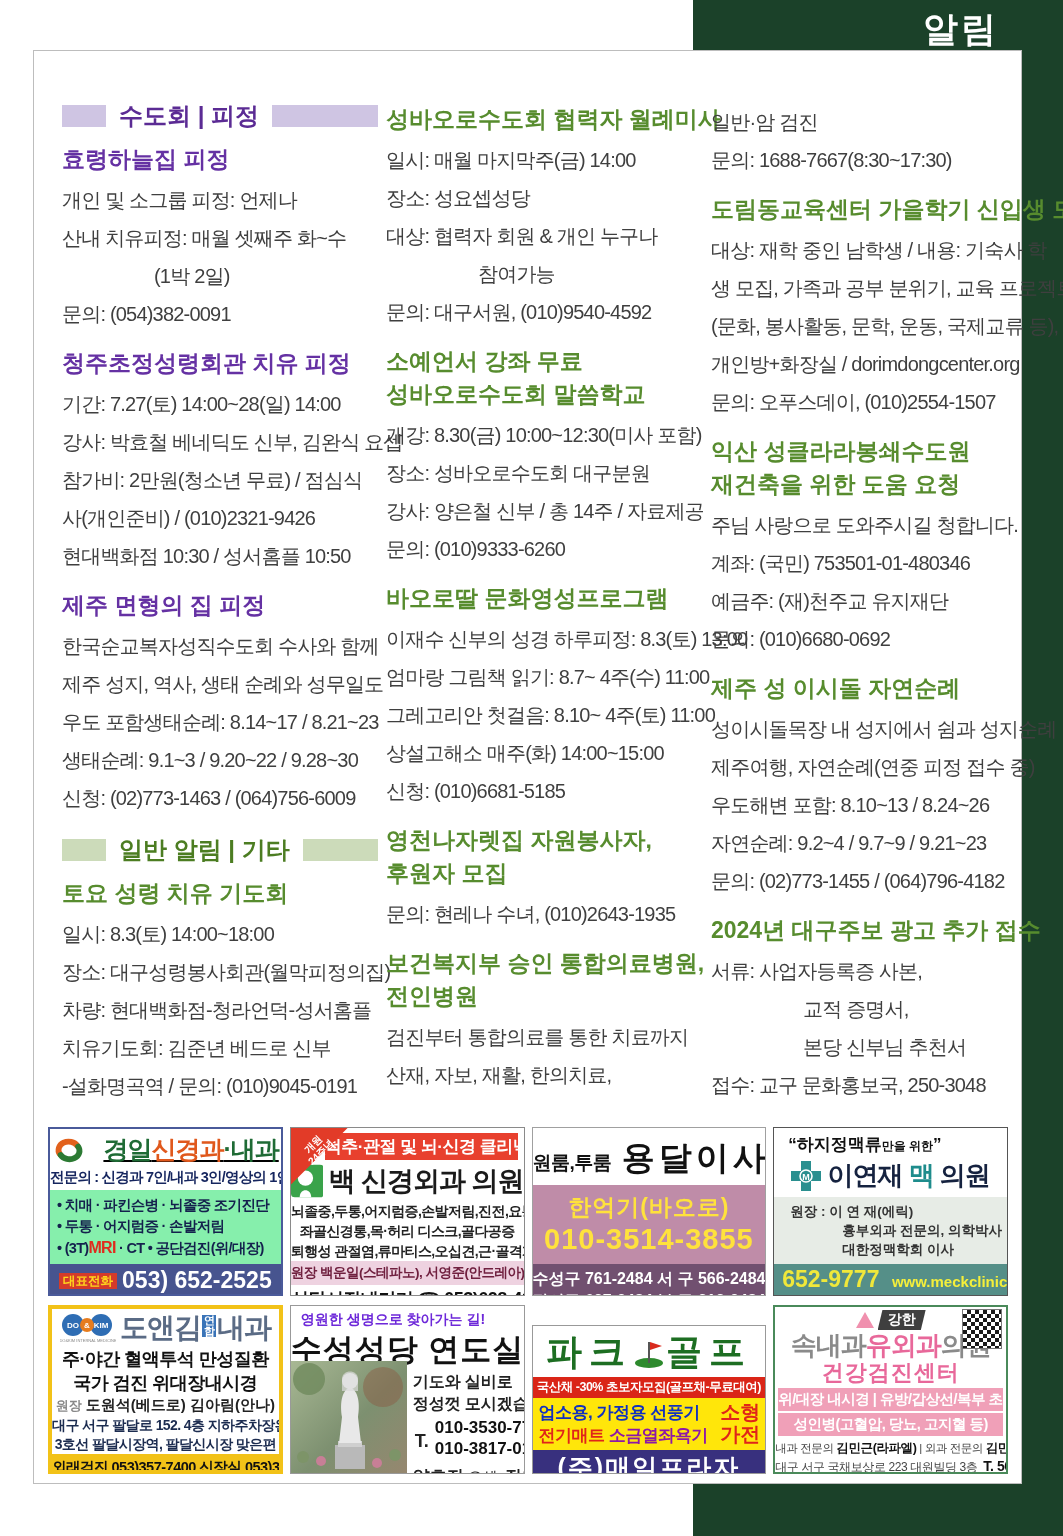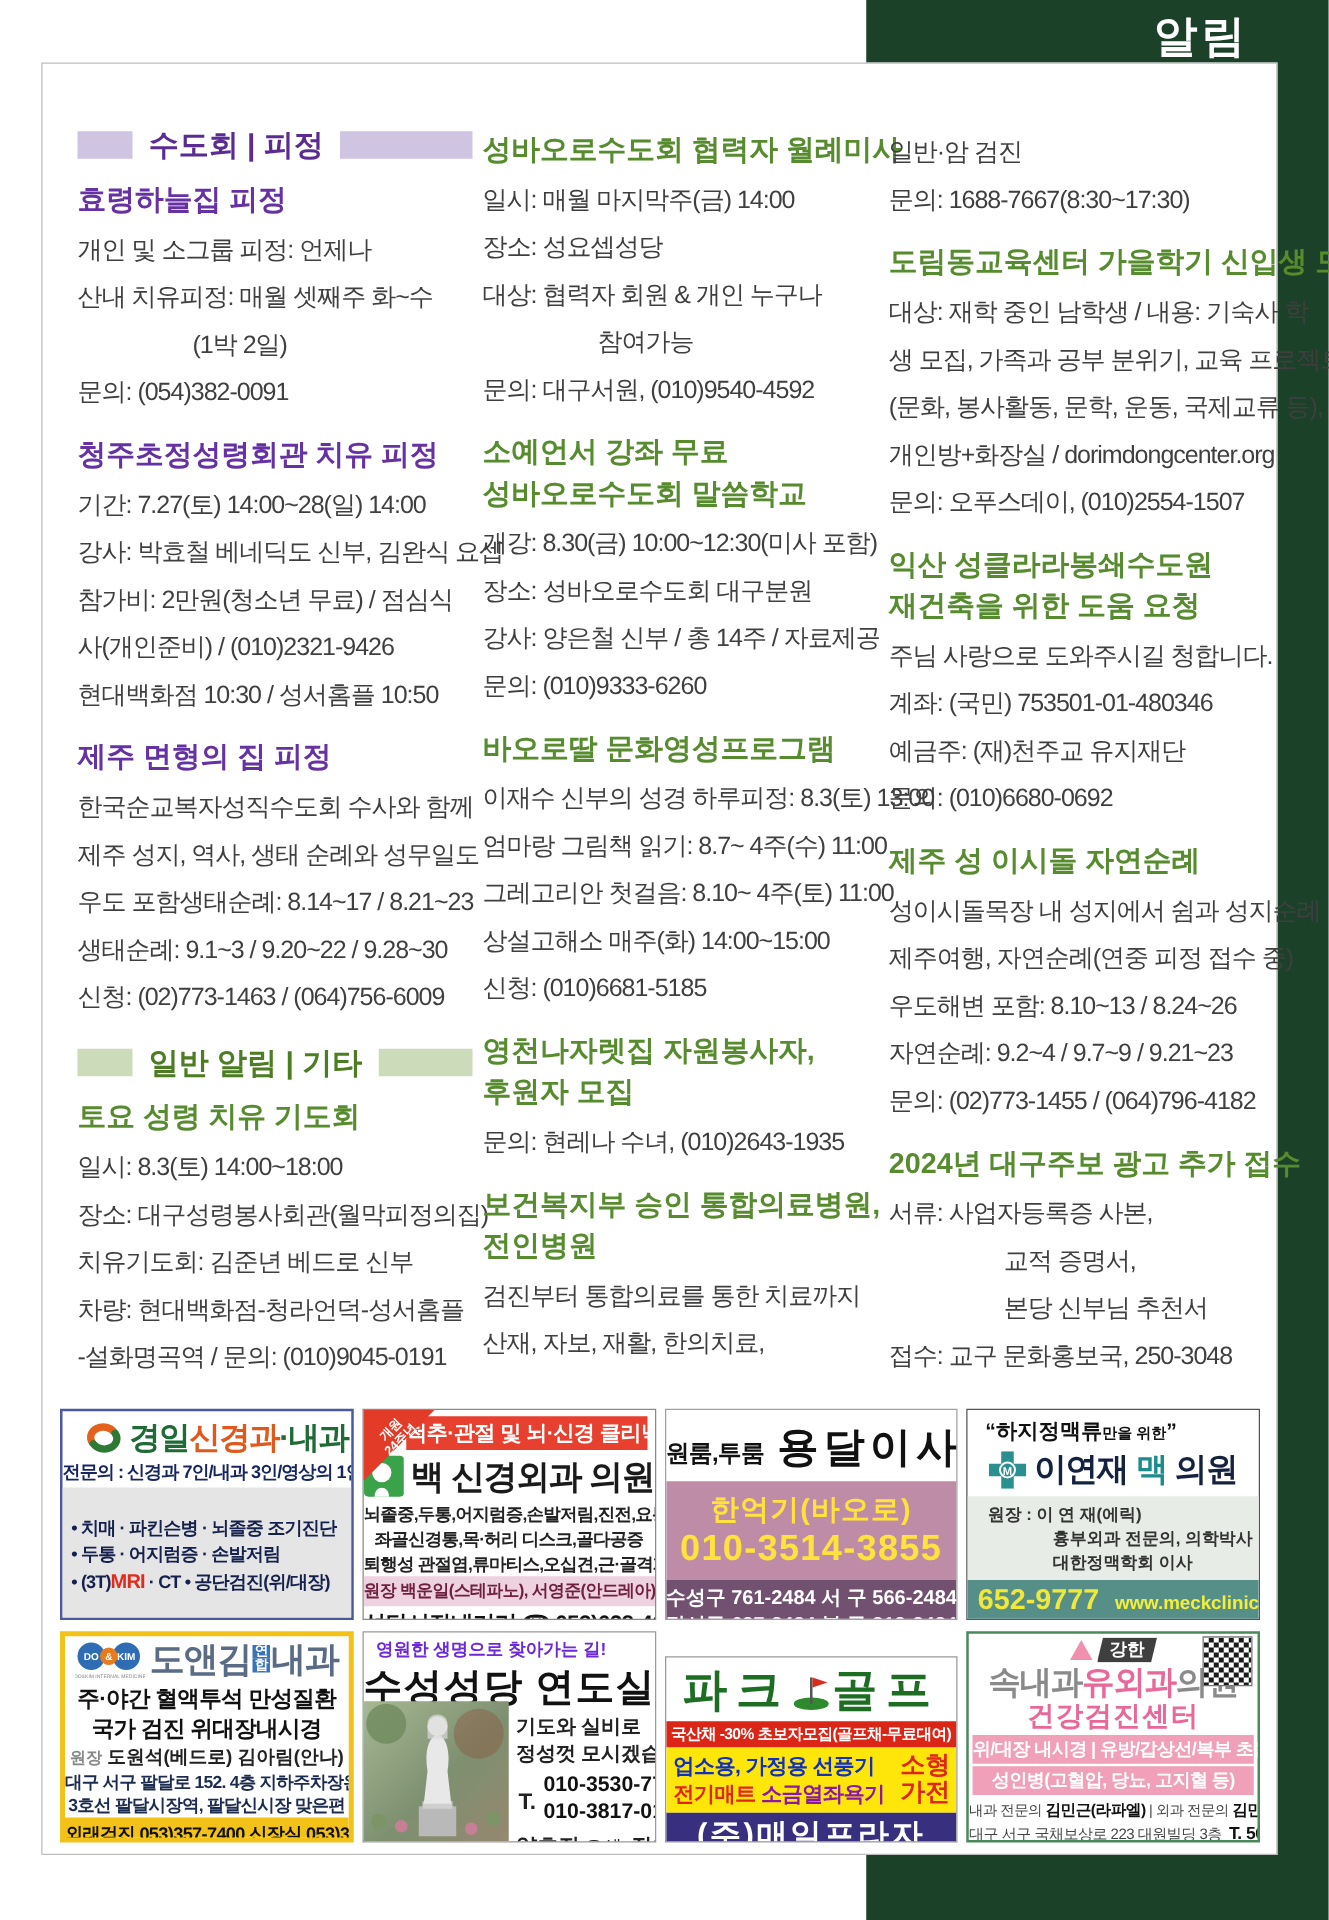--- a/index.html
+++ b/index.html
@@ -32,26 +32,26 @@
   .item p.indent { padding-left:92px; }
   .item.first h3 { margin-top:0; }
 
   
   .ads { position:absolute; left:14px; top:1076px; width:960px; height:347px;
          display:grid; grid-template-columns:repeat(4,1fr); grid-template-rows:1fr 1fr; gap:9px 7px; }
   .ad { position:relative; background:#fff; overflow:hidden; }
 
   
   .ad1 { border:2px solid #4a5a9a; display:flex; flex-direction:column; }
-  .a1-head { display:flex; align-items:center; justify-content:flex-end; padding:4px 2px 0; }
+  .a1-head { display:flex; align-items:center; justify-content:space-between; padding:4px 2px 0;text-decoration:underline; }
   .a1-head .ttl { font-size:25px; font-weight:bold; letter-spacing:-1px; white-space:nowrap; }
   .a1-head .g { color:#1f6b35; } .a1-head .o { color:#e0581c; }
   .a1-logo { width:34px; height:30px; margin-right:3px; flex:0 0 auto; }
   .a1-spec { font-size:14.5px; font-weight:bold; color:#15255e; text-align:center; padding:2px 0 3px; letter-spacing:-0.8px; white-space:nowrap; }
-  .a1-box { background:#e5e5e5; padding:23px 7px; font-size:14.5px; font-weight:bold; color:#14214d; line-height:21px; letter-spacing:-0.7px; white-space:nowrap; flex:1; }
+  .a1-box { background:#86efac; padding:5px 7px; font-size:14.5px; font-weight:bold; color:#14214d; line-height:21px; letter-spacing:-0.7px; white-space:nowrap; flex:1; }
   .a1-box .mri { color:#e02b1d; font-size:16px; }
   .a1-bar { background:#47548f; text-align:center; padding:3px 0 4px; white-space:nowrap; }
   .a1-bar .lb { background:#d43b2a; color:#ffd71c; font-size:12.5px; font-weight:bold; padding:1px 4px; margin-right:5px; vertical-align:3px; }
   .a1-bar .ph { color:#fff; font-size:23px; font-weight:bold; letter-spacing:0px; }
 
   
   .ad2 { border:1px solid #8a8a8a; display:flex; flex-direction:column; }
   .a2-ribbon { position:absolute; width:80px; height:80px; left:-40px; top:-40px; background:#e23b28; transform:rotate(-45deg); z-index:2; }
   .a2-ribtext { position:absolute; left:-6px; top:9px; transform:rotate(-45deg); color:#fff; font-size:10px; font-weight:bold; width:64px; text-align:center; line-height:11px; z-index:3; }
   .a2-ribtext span { display:block; }
@@ -183,22 +183,22 @@
     </div>
     <div class="sec green" style="margin-top:20px;">
       <span class="sq"></span>
       <span class="txt">일반 알림 | 기타</span>
       <span class="bar"></span>
     </div>
     <div class="item">
       <h3 class="green">토요 성령 치유 기도회</h3>
       <p>일시: 8.3(토) 14:00~18:00</p>
       <p>장소: 대구성령봉사회관(월막피정의집)</p>
+      <p>차량: 현대백화점-청라언덕-성서홈플</p>
       <p>치유기도회: 김준년 베드로 신부</p>
-      <p>차량: 현대백화점-청라언덕-성서홈플</p>
       <p>-설화명곡역 / 문의: (010)9045-0191</p>
     </div>
   </div>
 
   <div class="col col2">
     <div class="item first">
       <h3 class="green">
           <span class="tl">성바오로수도회 협력자 월례미사</span>
         </h3>
       <p>일시: 매월 마지막주(금) 14:00</p>

